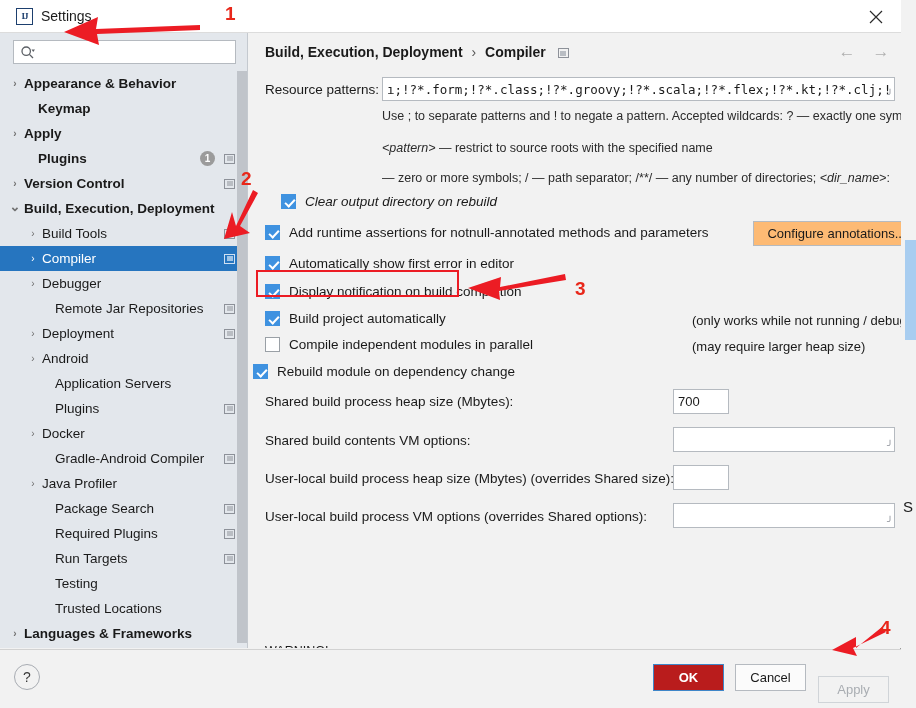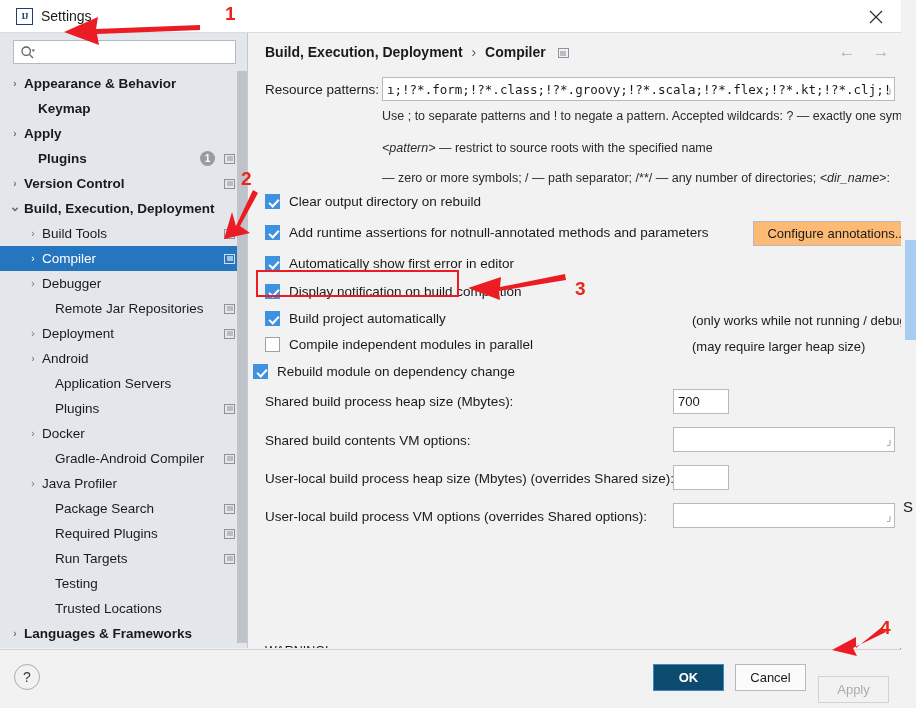--- a/index.html
+++ b/index.html
@@ -271,21 +271,21 @@
   }
   .fbtn {
     position: absolute; top: 14px;
     height: 27px;
     display: flex; align-items: center; justify-content: center;
     font-size: 13px;
     border: 1px solid #b5bac0;
     background: #fbfbfb; color: #1a1a1a;
     cursor: default;
   }
-  .fbtn.primary { background: #0c4a6e; border-color: #3f86c8; color: #ffffff; font-weight: bold; }
+  .fbtn.primary { background: #b91c1c; border-color: #3f86c8; color: #ffffff; font-weight: bold; }
   .fbtn.disabled { color: #a9adb2; background: #f2f2f2; border-color: #d0d4d8; }
 
   
   .anno-num {
     position: absolute;
     color: #e8271a; font-size: 19px; font-weight: bold;
     font-family: "Liberation Sans", sans-serif;
   }
   .anno-svg { position: absolute; left: 0; top: 0; width: 916px; height: 708px; pointer-events: none; }
   .anno-box {
@@ -445,21 +445,21 @@
       <div class="resize-grip" style="left:638px; top:57px;">╯</div>
 
       <div class="hint" style="left:133px; top:75px;">Use ; to separate patterns and ! to negate a pattern. Accepted wildcards: ? — exactly one symbol; *</div>
       <div class="hint" style="left:133px; top:97px;margin-top:40px;">
         <span>— zero or more symbols; / — path separator; /**/ — any number of directories;  <i>&lt;dir_name&gt;</i>:</span>
       </div>
       <div class="hint" style="left:133px; top:107px;">
         <span><i>&lt;pattern&gt;</i> — restrict to source roots with the specified name</span>
       </div>
 
-      <div class="cb-row" style="left:16px; top:161px;">
+      <div class="cb-row" style="left:32px; top:161px;font-style:italic;">
         <span class="cb checked"></span>
         <span class="cb-label">Clear output directory on rebuild</span>
       </div>
       <div class="cb-row" style="left:16px; top:192px;">
         <span class="cb checked"></span>
         <span class="cb-label">Add runtime assertions for notnull-annotated methods and parameters</span>
       </div>
       <div class="cb-row" style="left:16px; top:223px;">
         <span class="cb checked"></span>
         <span class="cb-label">Automatically show first error in editor</span>

